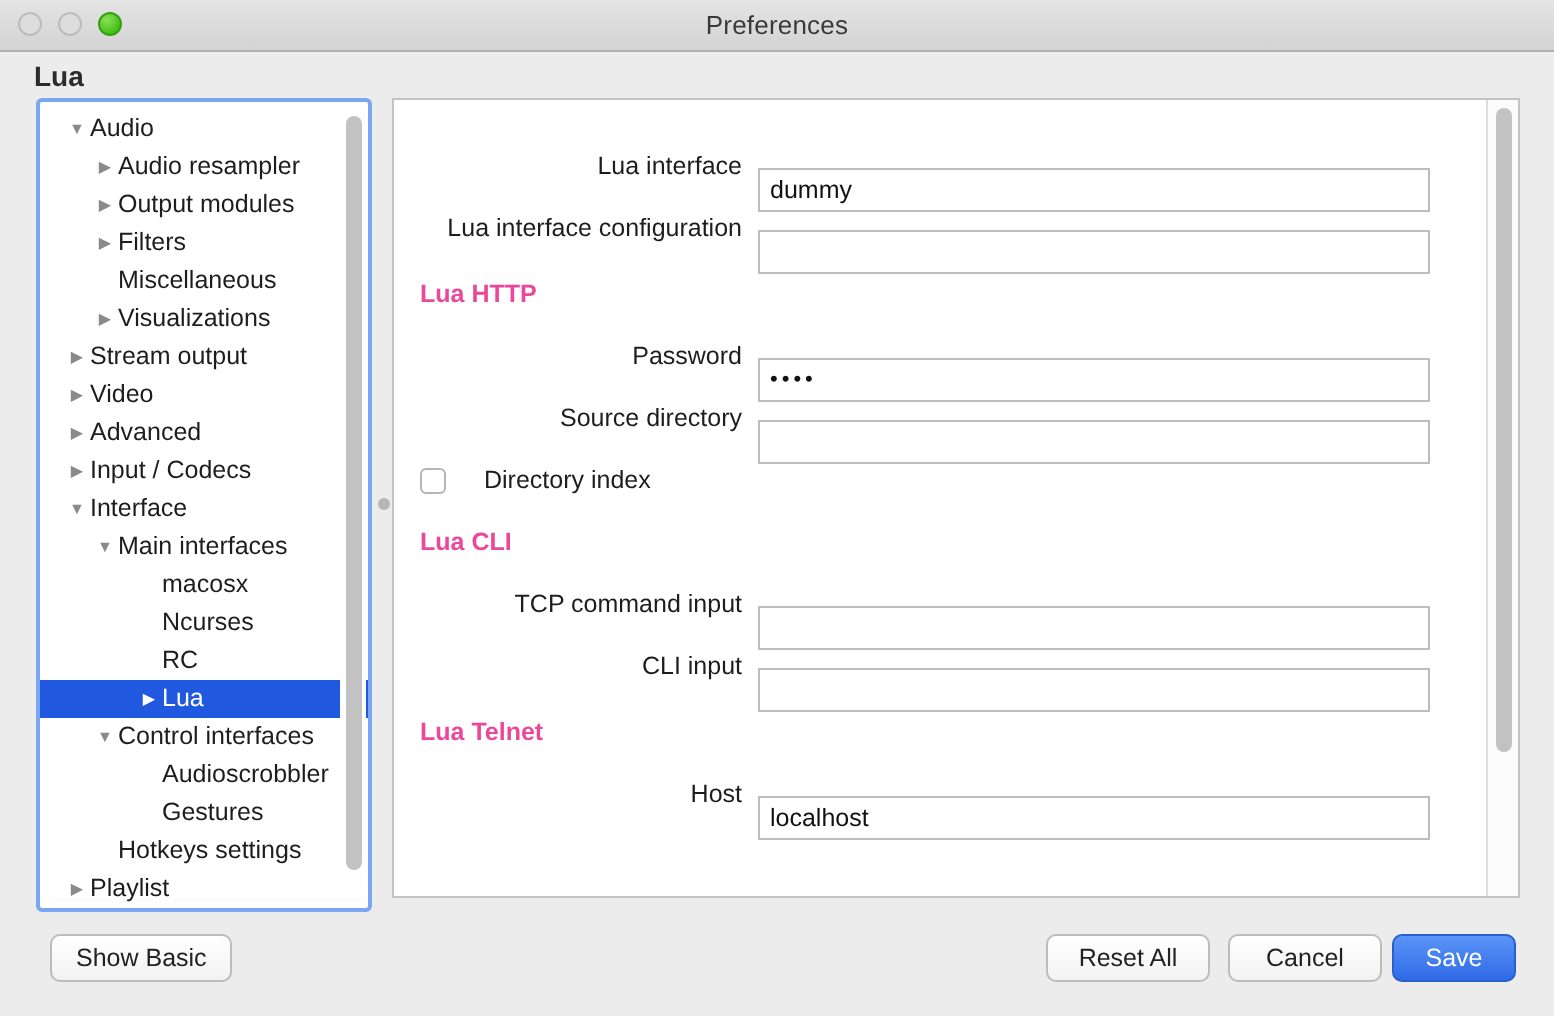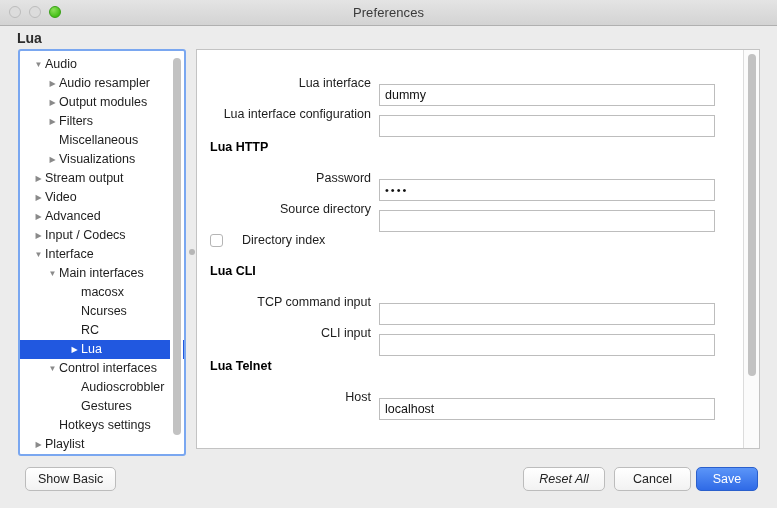--- a/index.html
+++ b/index.html
@@ -199,21 +199,21 @@
     white-space: nowrap;
     margin-top: 24px;
   }
   .row .fld.pw {
     letter-spacing: 2px;
     font-size: 11px;
   }
   .group-title {
     font-size: 12.5px;
     font-weight: bold;
-    color: #000000;
+    color: #ec4899;
     margin: 14px 0 12px 13px;
   }
   .check-row {
     display: flex;
     align-items: center;
     margin: 9px 0 0 13px;
     height: 20px;
     gap: 12px;
   }
   .checkbox {
@@ -252,21 +252,20 @@
   }
   #btn-show-basic {
     position: absolute;
     left: 25px; top: 467px;
     width: 91px;
   }
   #btn-reset-all {
     position: absolute;
     left: 523px; top: 467px;
     width: 82px;
-    font-style: italic;
   }
   #btn-cancel {
     position: absolute;
     left: 614px; top: 467px;
     width: 77px;
   }
   #btn-save {
     position: absolute;
     left: 696px; top: 467px;
     width: 62px;

